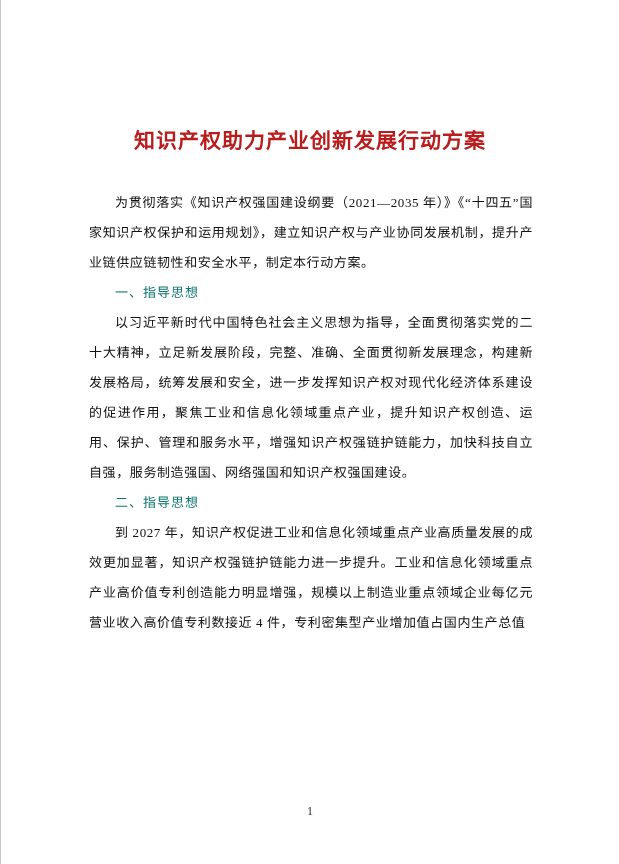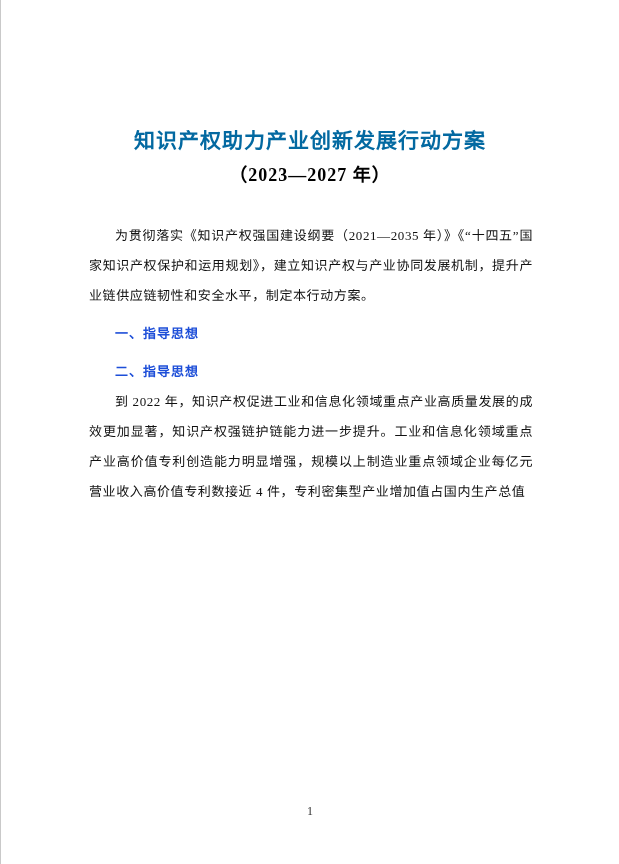--- a/index.html
+++ b/index.html
@@ -14,21 +14,21 @@
     font-family: "Liberation Serif", "DejaVu Serif", serif;
     color: #111111;
   }
   .doc-title {
     padding-top: 129px;
     text-align: center;
     font-weight: bold;
     font-size: 21px;
     letter-spacing: 1px;
     line-height: 24px;
-    color: #0369a1;
+    color: #b91c1c;
   }
   .doc-subtitle {
     margin-top: 11px;
     text-align: center;
     font-weight: bold;
     font-size: 18px;
     letter-spacing: 1px;
     line-height: 22px;
     color: #000000;
   }
@@ -39,47 +39,46 @@
     text-align: justify;
     text-justify: inter-ideograph;
   }
   .para {
     text-indent: 2em;
     letter-spacing: 0.6px;
   }
   .heading {
     text-indent: 2em;
     font-family: "Liberation Sans", "DejaVu Sans", sans-serif;
-    font-weight: bold;
+    font-weight: normal;
     letter-spacing: 1px;
-    color: #1d4ed8;
-    margin-top: 8px;
+    color: #0f766e;
   }
   .page-number {
     position: absolute;
     bottom: 46px;
     left: 0;
     right: 0;
     text-align: center;
     font-size: 12px;
     line-height: 14px;
     color: #333333;
   }
 </style>
 </head>
 <body>
 
 <div class="page">
 
   <div class="doc-title">知识产权助力产业创新发展行动方案</div>
 
-  <div class="doc-subtitle">（2023—2027 年）</div>
 
   <div class="body-text">
     <div class="para">为贯彻落实《知识产权强国建设纲要（2021—2035 年）》《“十四五”国家知识产权保护和运用规划》，建立知识产权与产业协同发展机制，提升产业链供应链韧性和安全水平，制定本行动方案。</div>
     <div class="heading">一、指导思想</div>
+    <div class="para">以习近平新时代中国特色社会主义思想为指导，全面贯彻落实党的二十大精神，立足新发展阶段，完整、准确、全面贯彻新发展理念，构建新发展格局，统筹发展和安全，进一步发挥知识产权对现代化经济体系建设的促进作用，聚焦工业和信息化领域重点产业，提升知识产权创造、运用、保护、管理和服务水平，增强知识产权强链护链能力，加快科技自立自强，服务制造强国、网络强国和知识产权强国建设。</div>
     <div class="heading">二、指导思想</div>
-    <div class="para">到 2022 年，知识产权促进工业和信息化领域重点产业高质量发展的成效更加显著，知识产权强链护链能力进一步提升。工业和信息化领域重点产业高价值专利创造能力明显增强，规模以上制造业重点领域企业每亿元营业收入高价值专利数接近 4 件，专利密集型产业增加值占国内生产总值</div>
+    <div class="para">到 2027 年，知识产权促进工业和信息化领域重点产业高质量发展的成效更加显著，知识产权强链护链能力进一步提升。工业和信息化领域重点产业高价值专利创造能力明显增强，规模以上制造业重点领域企业每亿元营业收入高价值专利数接近 4 件，专利密集型产业增加值占国内生产总值</div>
   </div>
 
   <div class="page-number">1</div>
 
 </div>
 
 </body></html>

